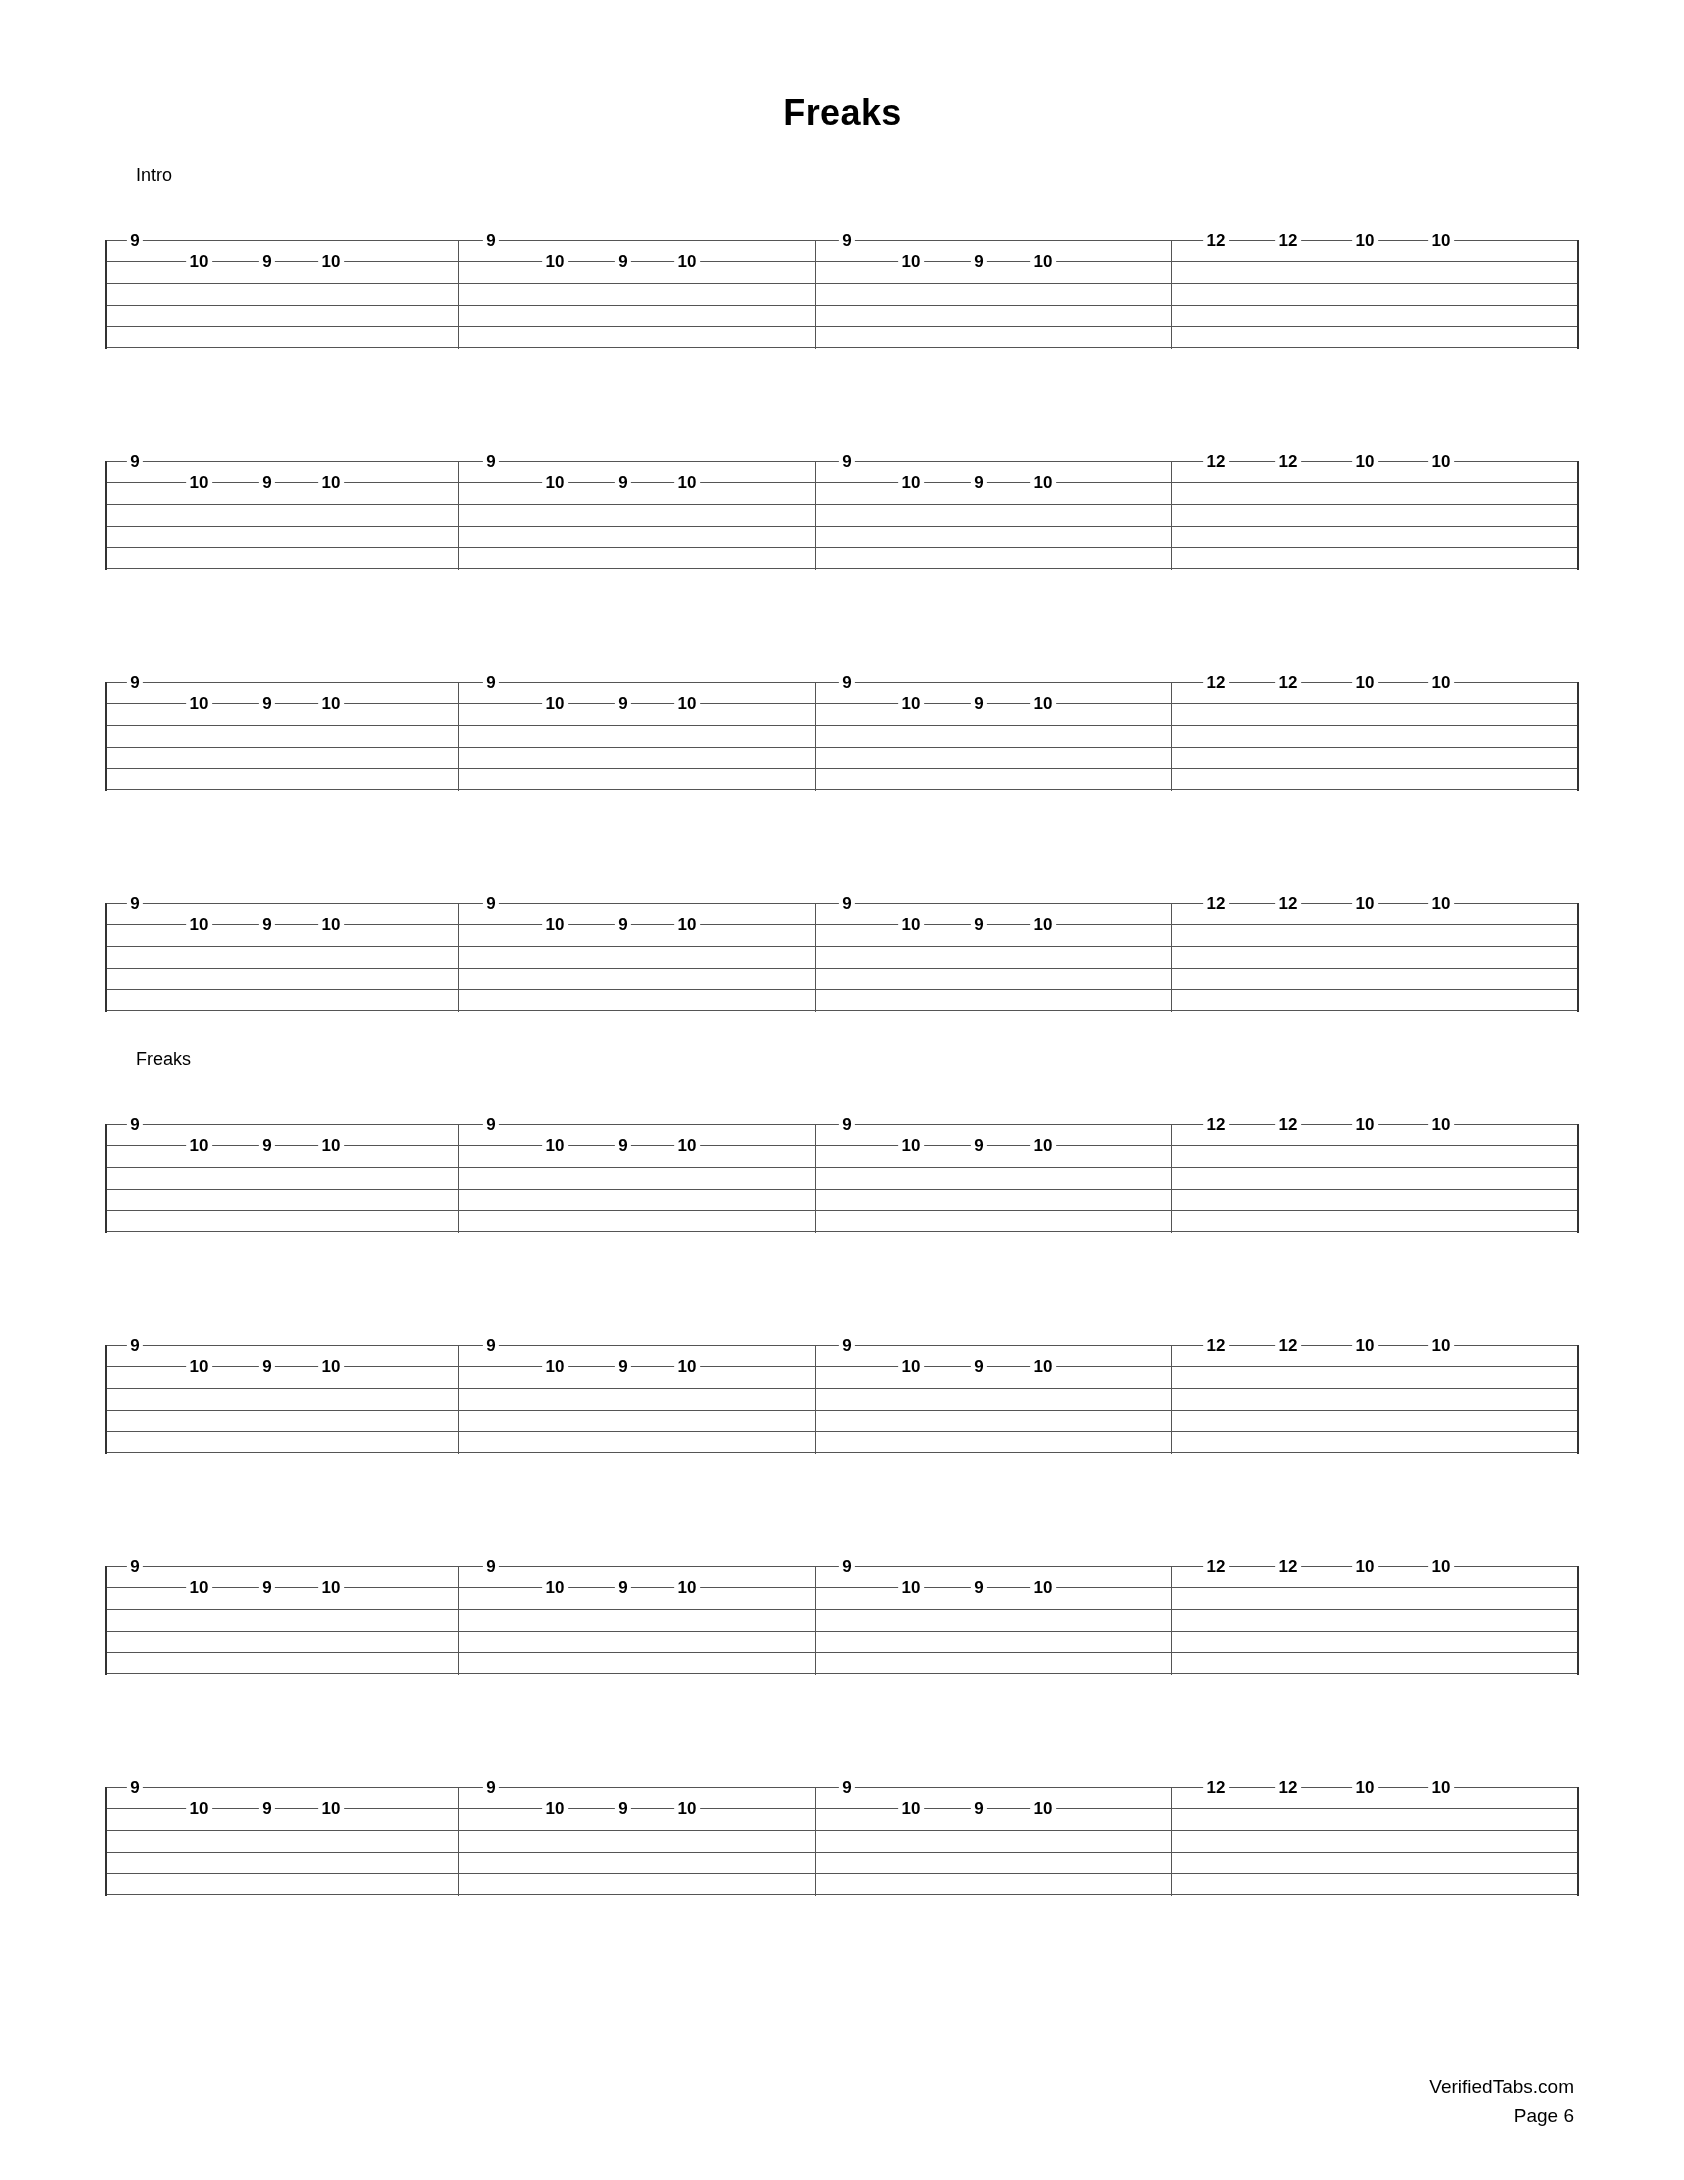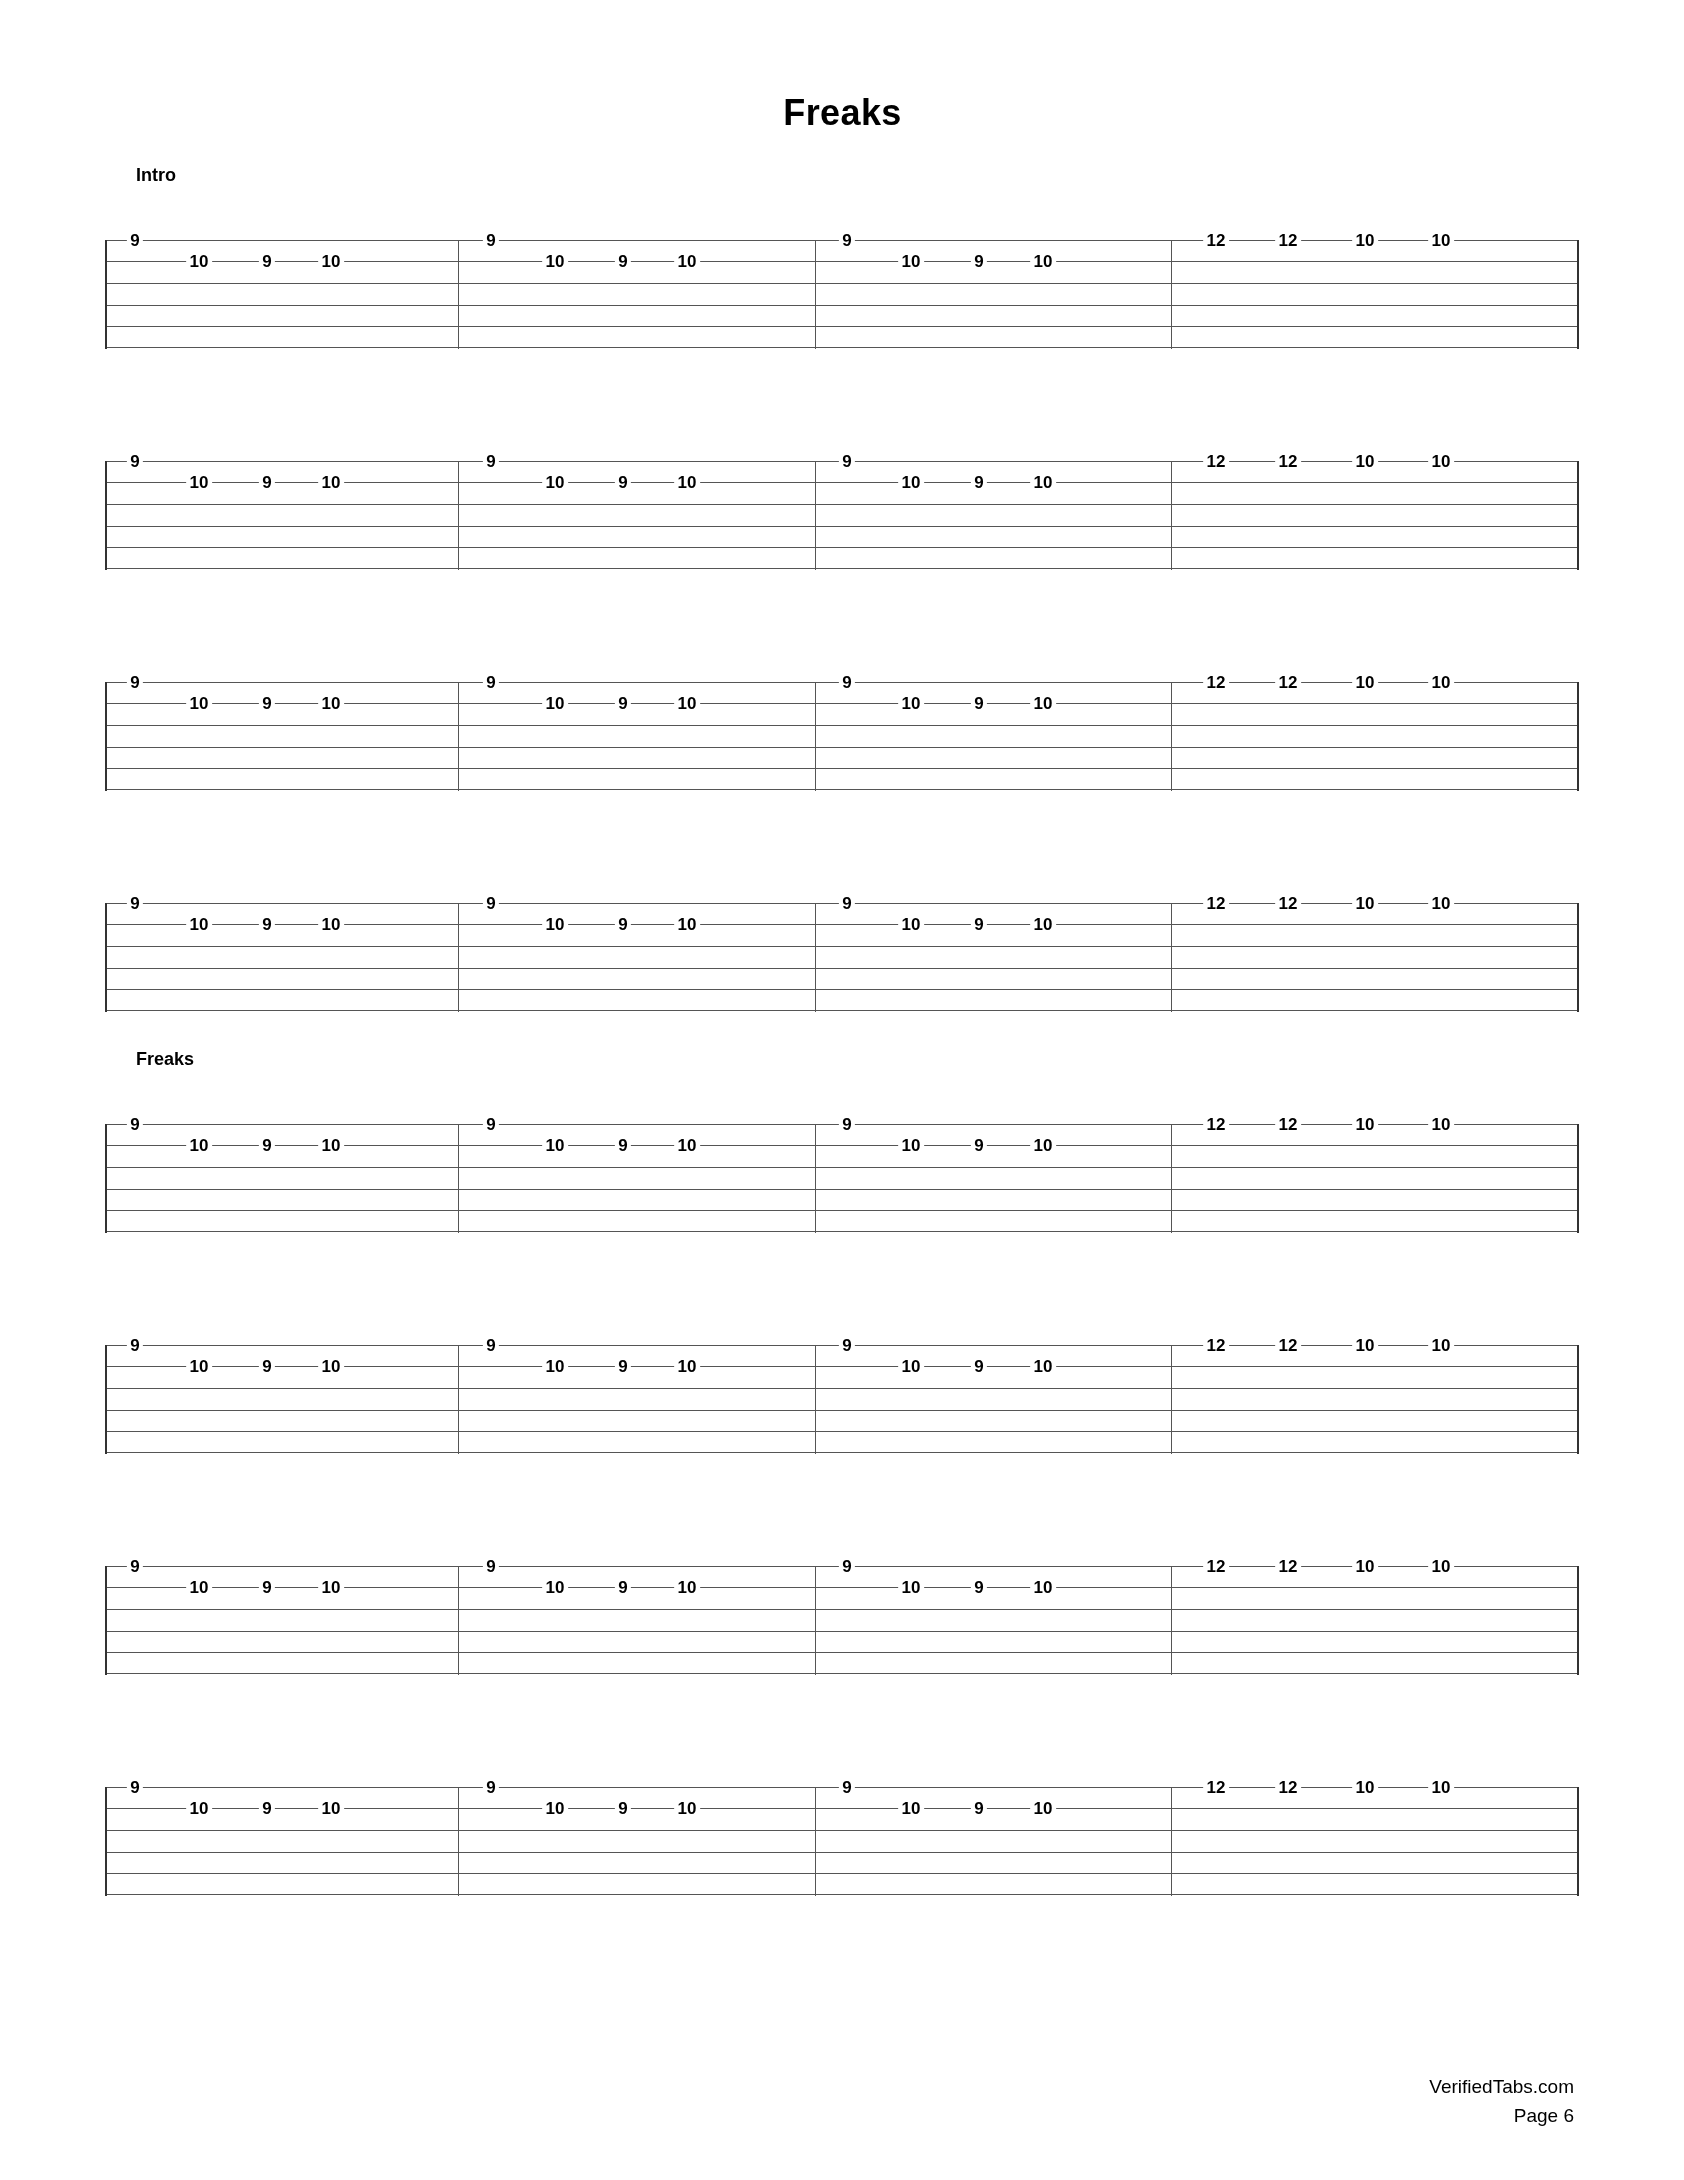--- a/index.html
+++ b/index.html
@@ -40,21 +40,21 @@
   .system {
     position: relative;
     height: 204px;
     margin-bottom: 17px;
   }
   .section-label {
     position: absolute;
     left: 136px;
     top: -27px;
     font-size: 18px;
-    font-weight: bold;
+    font-weight: normal;
     color: #000;
   }
   .staff {
     position: absolute;
     left: 105px;
     top: 48px;
     width: 1474px;
     height: 109px;
   }
   

